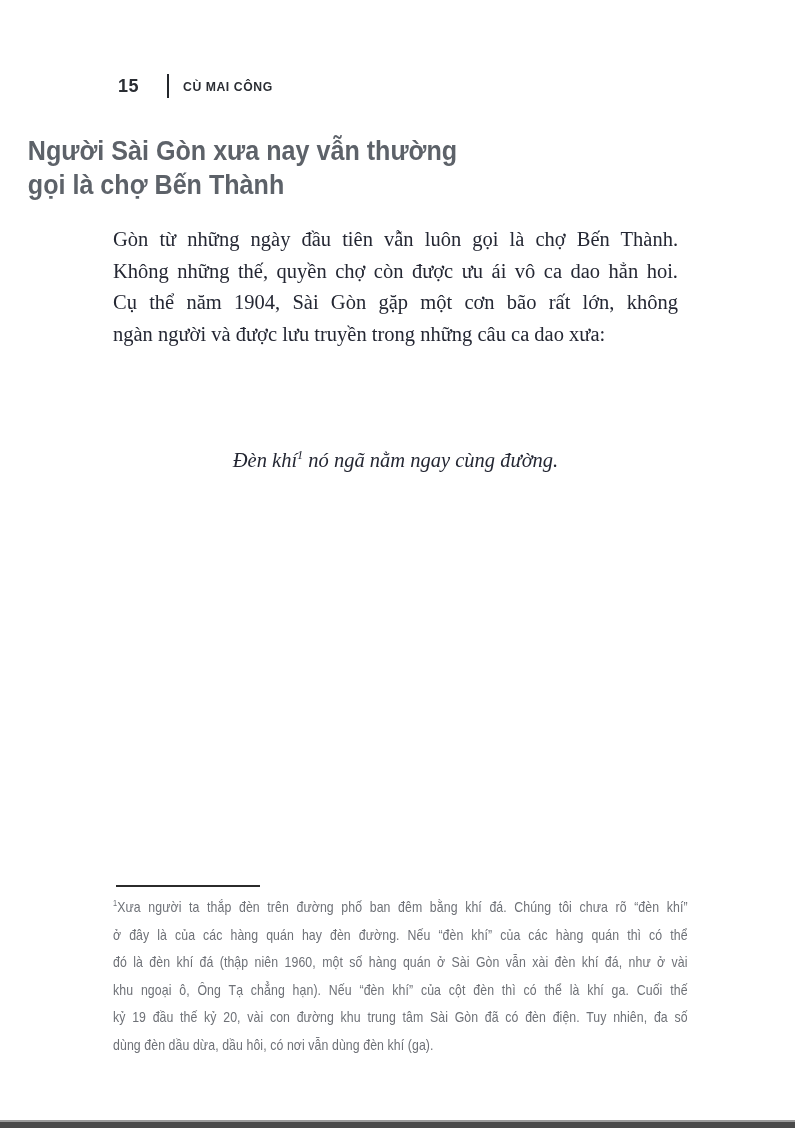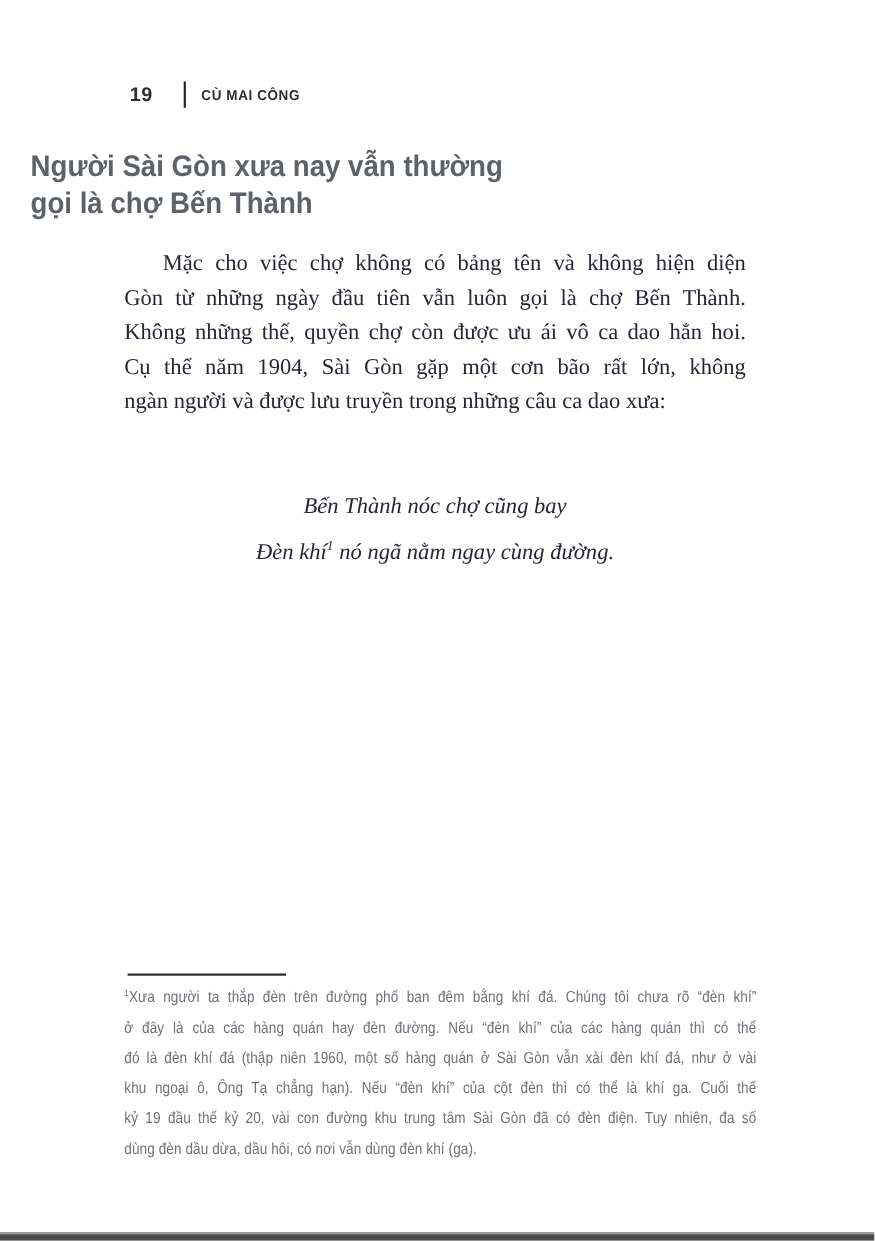--- a/index.html
+++ b/index.html
@@ -80,40 +80,38 @@
   }
   .footer-edge-dark {
     position: absolute; left: 0; bottom: 0; width: 795px; height: 6px;
     background: #4a4a4a;
   }
 </style>
 </head>
 <body>
 
 <div class="header">
-  <span class="page-num">19</span>
+  <span class="page-num">15</span>
   <span class="header-divider"></span>
   <span class="running-title">CÙ MAI CÔNG</span>
 </div>
 
 <div class="chapter-title">
   <div class="tline">Người Sài Gòn xưa nay vẫn thường</div>
   <div class="tline">gọi là chợ Bến Thành</div>
 </div>
 
 <div class="body-text">
-    <div class="tline just indent"><span>Mặc cho việc chợ không có bảng tên và không hiện diện</span></div>
     <div class="tline just"><span>Gòn từ những ngày đầu tiên vẫn luôn gọi là chợ Bến Thành.</span></div>
     <div class="tline just"><span>Không những thế, quyền chợ còn được ưu ái vô ca dao hẳn hoi.</span></div>
     <div class="tline just"><span>Cụ thể năm 1904, Sài Gòn gặp một cơn bão rất lớn, không</span></div>
     <div class="tline"><span>ngàn người và được lưu truyền trong những câu ca dao xưa:</span></div>
   </div>
 
 <div class="verse">
-    <div class="tline"><span>Bến Thành nóc chợ cũng bay</span></div>
     <div class="tline"><span>Đèn khí</span><sup>1</sup><span> nó ngã nằm ngay cùng đường.</span></div>
   </div>
 
 <div class="footnote-rule"></div>
 
 <div class="footnote">
     <div class="tline just"><sup>1</sup><span>Xưa người ta thắp đèn trên đường phố ban đêm bằng khí đá. Chúng tôi chưa rõ “đèn khí”</span></div>
     <div class="tline just"><span>ở đây là của các hàng quán hay đèn đường. Nếu “đèn khí” của các hàng quán thì có thể</span></div>
     <div class="tline just"><span>đó là đèn khí đá (thập niên 1960, một số hàng quán ở Sài Gòn vẫn xài đèn khí đá, như ở vài</span></div>
     <div class="tline just"><span>khu ngoại ô, Ông Tạ chẳng hạn). Nếu “đèn khí” của cột đèn thì có thể là khí ga. Cuối thế</span></div>

